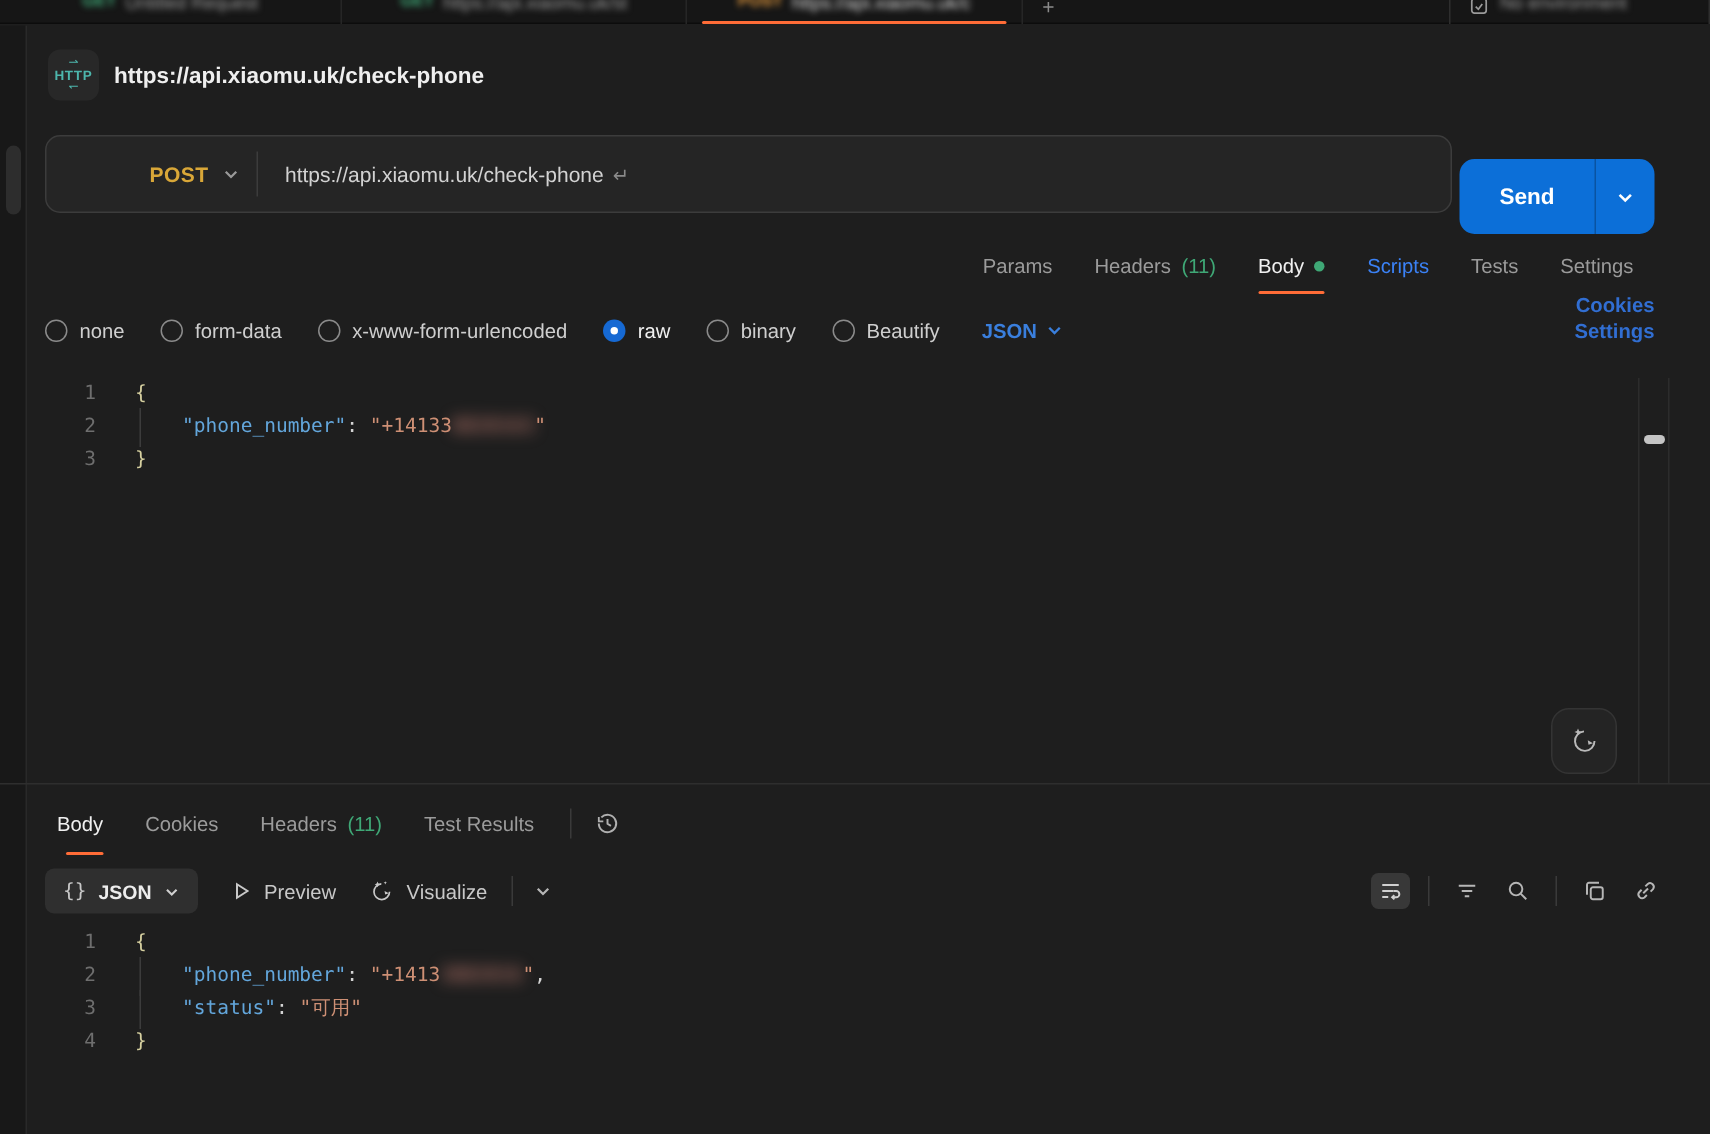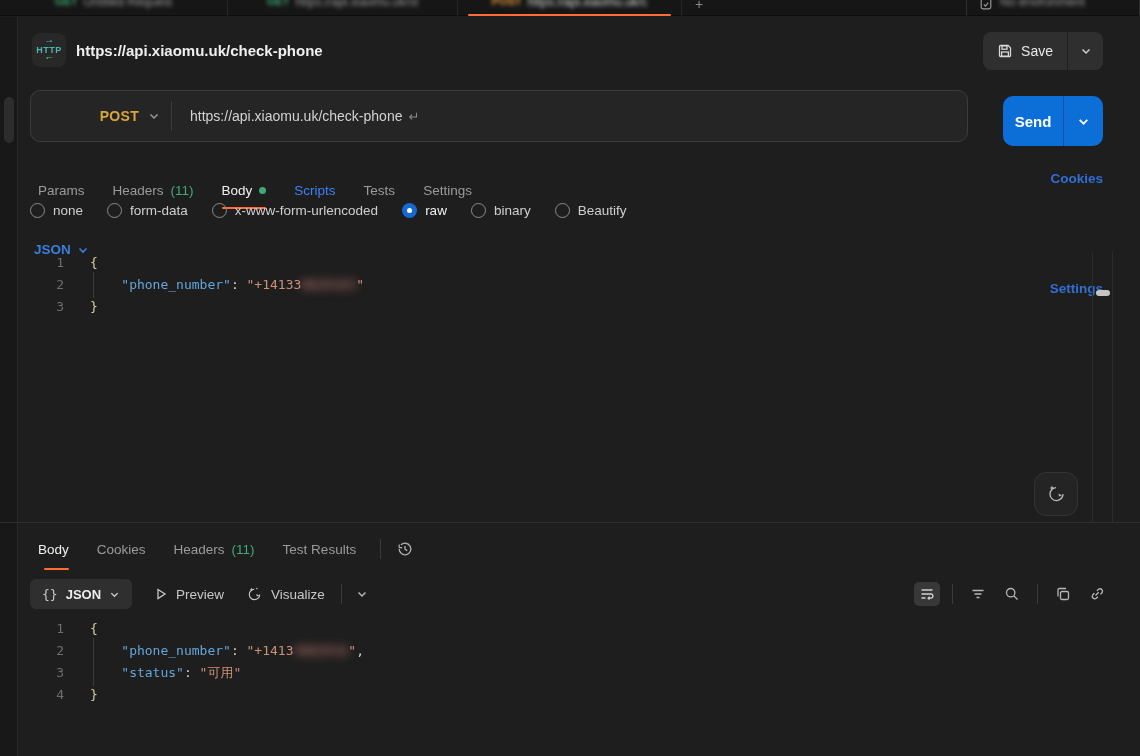--- a/index.html
+++ b/index.html
@@ -52,44 +52,44 @@
   
   .url-row { position:absolute; top:90px; left:30px; right:0; height:52px;text-align:right; }
   .url-box { position:absolute; left:0; top:0; width:938px; height:52px; background:#252525;
              border:1px solid #3c3c3c; border-radius:10px; display:flex; align-items:center; }
   .method { width:108px; padding-left:20px; font-size:14px; font-weight:700; color:#d9a738;
             letter-spacing:.3px; }
   .method-caret { width:30px; display:flex; justify-content:center; }
   .url-sep { width:1px; height:30px; background:#3c3c3c; margin:0 0 0 2px; }
   .url-text { padding-left:18px; font-size:14px; color:#d2d2d2; }
   .ret-glyph { color:#8a8a8a; margin-left:6px; font-size:13px; }
-  .send-group { position:absolute; right:37px; top:6px; width:100px; height:50px;
+  .send-group { position:absolute; right:37px; top:16px; width:130px; height:50px;
                 background:#0c6fd8; border-radius:10px; display:flex; overflow:hidden; }
   .send-main { flex:1; display:flex; align-items:center; justify-content:center;
                font-size:15px; font-weight:700; color:#fff; cursor:pointer; }
   .send-caret { width:40px; display:flex; align-items:center; justify-content:center;
                 border-left:1px solid rgba(0,0,0,.25); cursor:pointer; }
 
   
-  .req-tabs { position:absolute; top:171px; left:30px; right:37px; height:38px;
-              display:flex; align-items:flex-start; }
+  .req-tabs { position:absolute; top:158px; left:30px; right:37px; height:38px;
+              display:flex; align-items:flex-end;flex-direction:column; }
   .rtab { position:relative; height:38px; display:flex; align-items:center; gap:7px;
           padding:0 14px; font-size:13.5px; color:#9b9b9b; cursor:pointer; }
   .rtab:first-child { padding-left:8px; }
   .rtab .cnt { color:#3fa876; }
   .rtab.bright { color:#3b82f6; }
   .rtab.active { color:#f0f0f0; }
   .rtab.active .under { position:absolute; left:14px; right:14px; bottom:0; height:2px;
           background:#ff6c37; border-radius:1px; }
   .rtab .dot { width:7px; height:7px; border-radius:50%; background:#3fa876; }
   .cookies-link { margin-left:auto; font-size:13.5px; font-weight:700; color:#316ed2; cursor:pointer; }
 
   
   .radio-row { position:absolute; top:203px; left:30px; right:37px; height:34px;
-               display:flex; gap:24px;flex-direction:column; }
+               display:flex; align-items:center; gap:24px; }
   .radio-opt { display:flex; align-items:center; gap:8px; cursor:pointer; }
   .radio-circ { width:15px; height:15px; border-radius:50%; border:1.5px solid #8b8b8b; background:transparent; }
   .radio-opt.sel .radio-circ { border:none; background:#1669d3; position:relative; }
   .radio-opt.sel .radio-circ::after { content:""; position:absolute; left:5px; top:5px;
                width:5px; height:5px; border-radius:50%; background:#fff; }
   .radio-opt span.rlabel { font-size:13.5px; color:#cfcfcf; }
   .radio-opt.sel span.rlabel { color:#f0f0f0; }
   .json-dd { display:flex; align-items:center; gap:6px; cursor:pointer; margin-left:4px; }
   .json-dd span { font-size:13.5px; font-weight:700; color:#3a7fdd; }
   .beautify-link { margin-left:auto; font-size:13.5px; font-weight:700; color:#316ed2; cursor:pointer; }
@@ -198,35 +198,20 @@
     <div class="rail-handle"></div>
   </div>
 
   <div class="req-header">
     <div class="http-badge">
       <span class="arrow">⇀</span>
       <span class="httptxt">HTTP</span>
       <span class="arrow">↽</span>
     </div>
     <div class="req-title">https://api.xiaomu.uk/check-phone</div>
-    <div class="save-group">
-      <div class="save-main">
-        <svg width="16" height="16" viewBox="0 0 16 16" fill="none" stroke="#d8d8d8" stroke-width="1.3">
-          <path d="M2.5 3.5a1 1 0 0 1 1-1h7.6l2.4 2.4v7.6a1 1 0 0 1-1 1h-9a1 1 0 0 1-1-1z"></path>
-          <rect x="5" y="2.8" width="5" height="3.4"></rect>
-          <rect x="4.6" y="9" width="6.8" height="4.3"></rect>
-        </svg>
-        <span>Save</span>
-      </div>
-      <div class="save-caret">
-        <svg width="12" height="12" viewBox="0 0 12 12" fill="none" stroke="#cfcfcf" stroke-width="1.5">
-            <path d="M2.5 4.5L6 8l3.5-3.5"></path>
-          </svg>
-      </div>
-    </div>
   </div>
 
   <div class="url-row">
     <div class="url-box">
       <div class="method">POST</div>
       <div class="method-caret">
         <svg width="12" height="12" viewBox="0 0 12 12" fill="none" stroke="#9a9a9a" stroke-width="1.5">
             <path d="M2.5 4.5L6 8l3.5-3.5"></path>
           </svg>
       </div>

